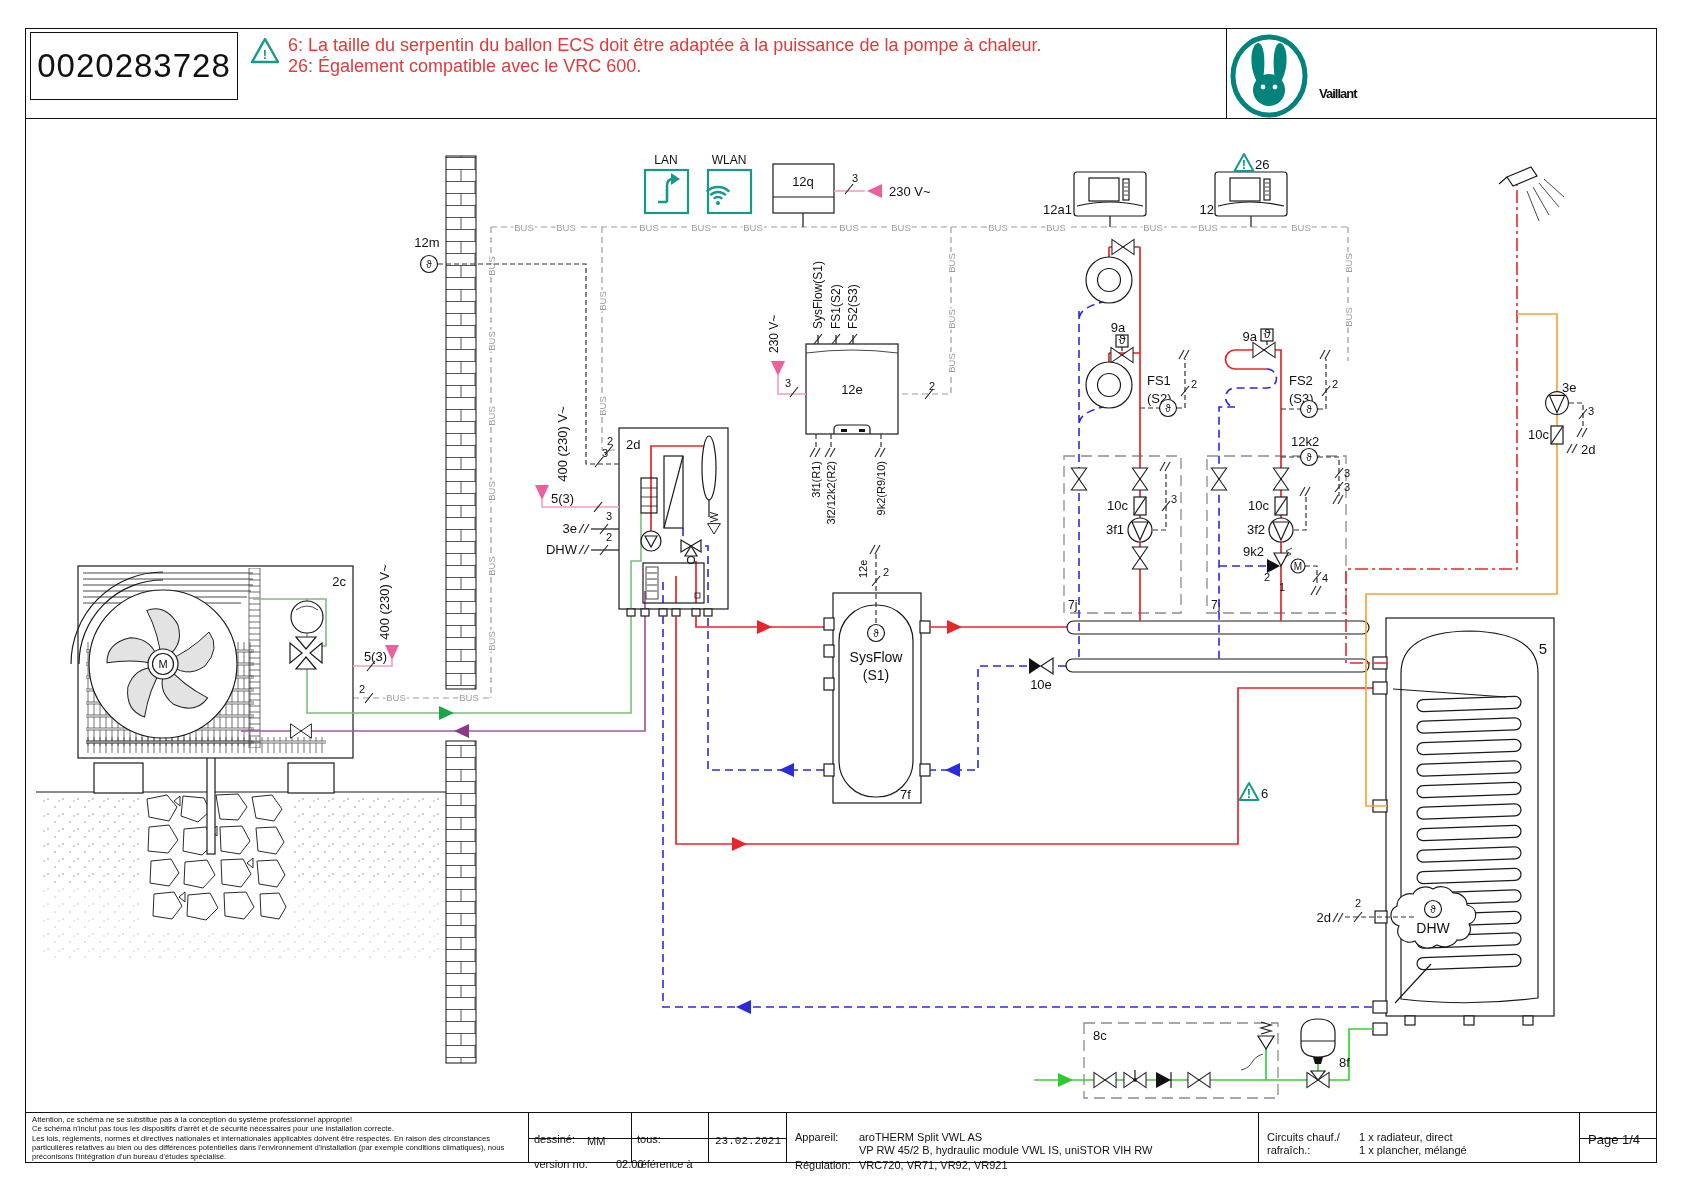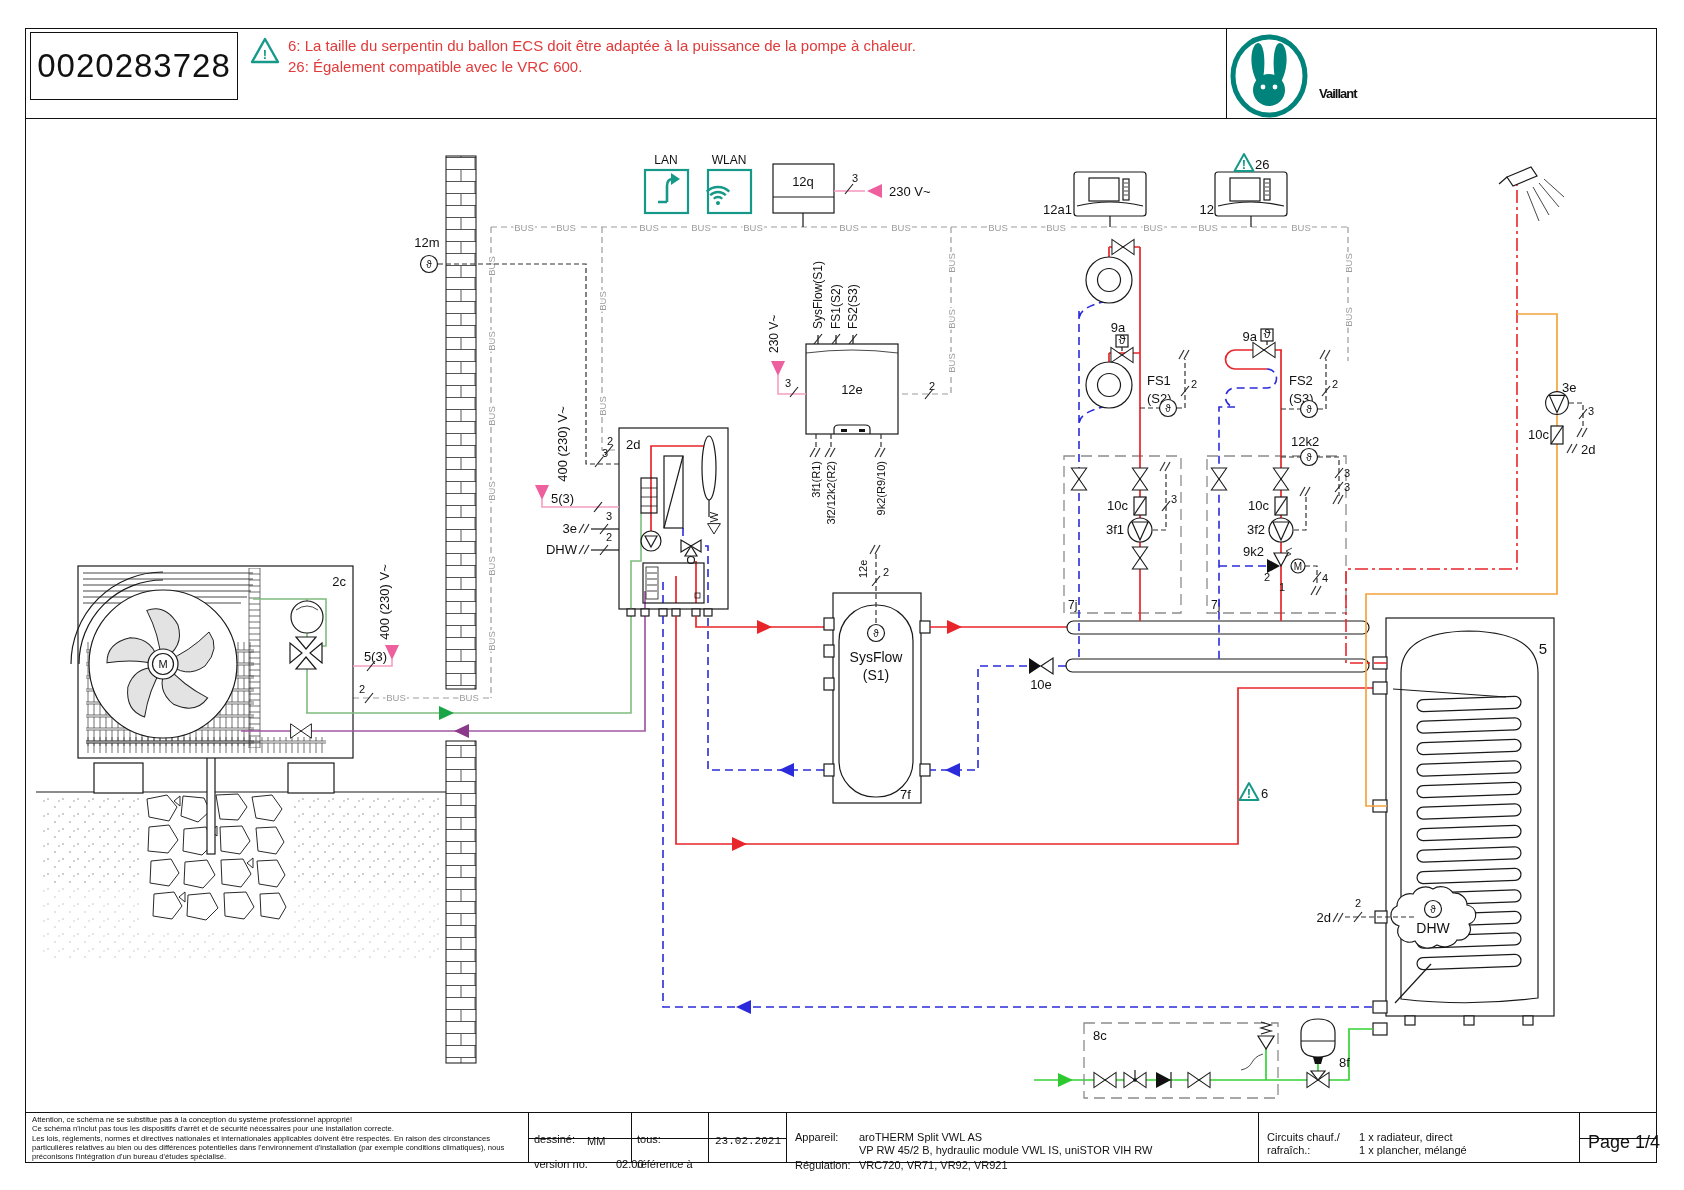--- a/index.html
+++ b/index.html
@@ -3,21 +3,21 @@
 <meta charset="utf-8">
 <style>
   html,body{margin:0;padding:0;background:#fff;}
   #page{position:relative;width:1684px;height:1190px;background:#fff;overflow:hidden;
         font-family:"Liberation Sans",sans-serif;color:#111;}
   #frame{position:absolute;left:25px;top:28px;width:1632px;height:1135px;border:1.6px solid #111;box-sizing:border-box;}
   
   #hdr{position:absolute;left:0;top:0;width:100%;height:90px;border-bottom:1.4px solid #111;box-sizing:border-box;}
   #docbox{position:absolute;left:4px;top:3px;width:206px;height:66px;border:1.2px solid #111;
           display:flex;align-items:center;justify-content:center;font-size:33px;letter-spacing:1px;}
-  #notes{position:absolute;left:262px;top:6px;font-size:15px;color:#e03a3a;line-height:21px;}
+  #notes{position:absolute;left:262px;top:6px;font-size:18px;color:#e03a3a;line-height:21px;}
   #hwarn{position:absolute;left:224px;top:8px;}
   #logoarea{position:absolute;right:0;top:0;width:430px;height:100%;border-left:1.4px solid #111;
             box-sizing:border-box;display:flex;align-items:flex-end;}
   
   #ftr{position:absolute;left:0;bottom:0;width:100%;height:50px;border-top:1.4px solid #111;box-sizing:border-box;font-size:11px;}
   .fc{position:absolute;top:0;height:50px;border-left:1px solid #111;box-sizing:border-box;}
   .fmid{position:absolute;left:0;right:0;top:25px;border-top:1px solid #111;}
   .flbl{position:absolute;white-space:nowrap;margin-top:14px;}
   #disc{position:absolute;left:6px;top:2px;font-size:7.7px;line-height:9.3px;white-space:nowrap;}
   
@@ -655,18 +655,18 @@
       <span class="flbl" style="left:72px;top:32px;">VRC720, VR71, VR92, VR921</span>
     </div>
     <div class="fc" style="left:1232px;width:321px;">
       <span class="flbl" style="left:8px;top:4px;">Circuits chauf./</span>
       <span class="flbl" style="left:8px;top:17px;">rafraîch.:</span>
       <span class="flbl" style="left:100px;top:4px;">1 x radiateur, direct</span>
       <span class="flbl" style="left:100px;top:17px;">1 x plancher, mélangé</span>
     </div>
     <div class="fc" style="left:1553px;width:77px;">
       <div class="fmid"></div>
-      <span class="flbl" style="left:8px;top:5px;font-size:18px;">Page 1/4</span>
+      <span class="flbl" style="left:8px;top:5px;font-size:13px;">Page 1/4</span>
     </div>
   </div>
 
 </div>
 </div>
 
 </body></html>

